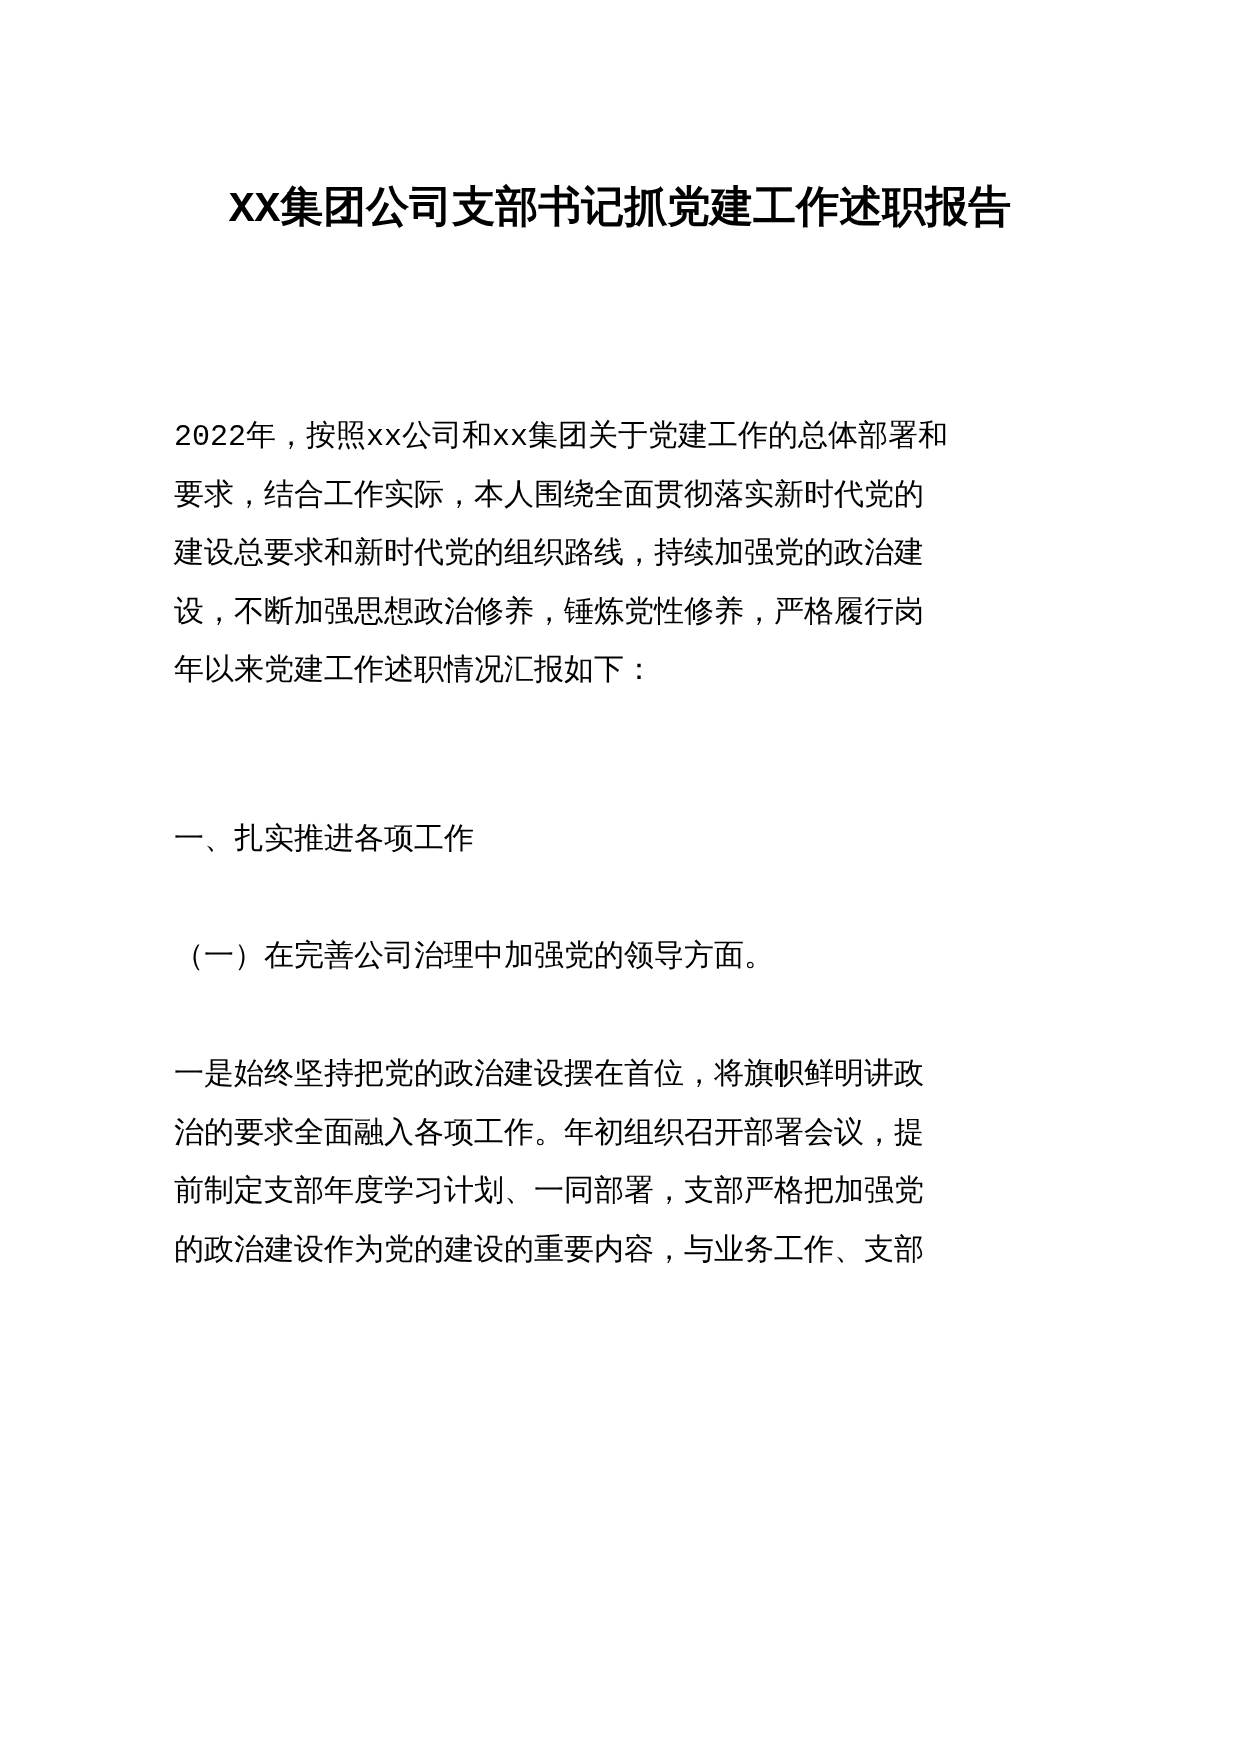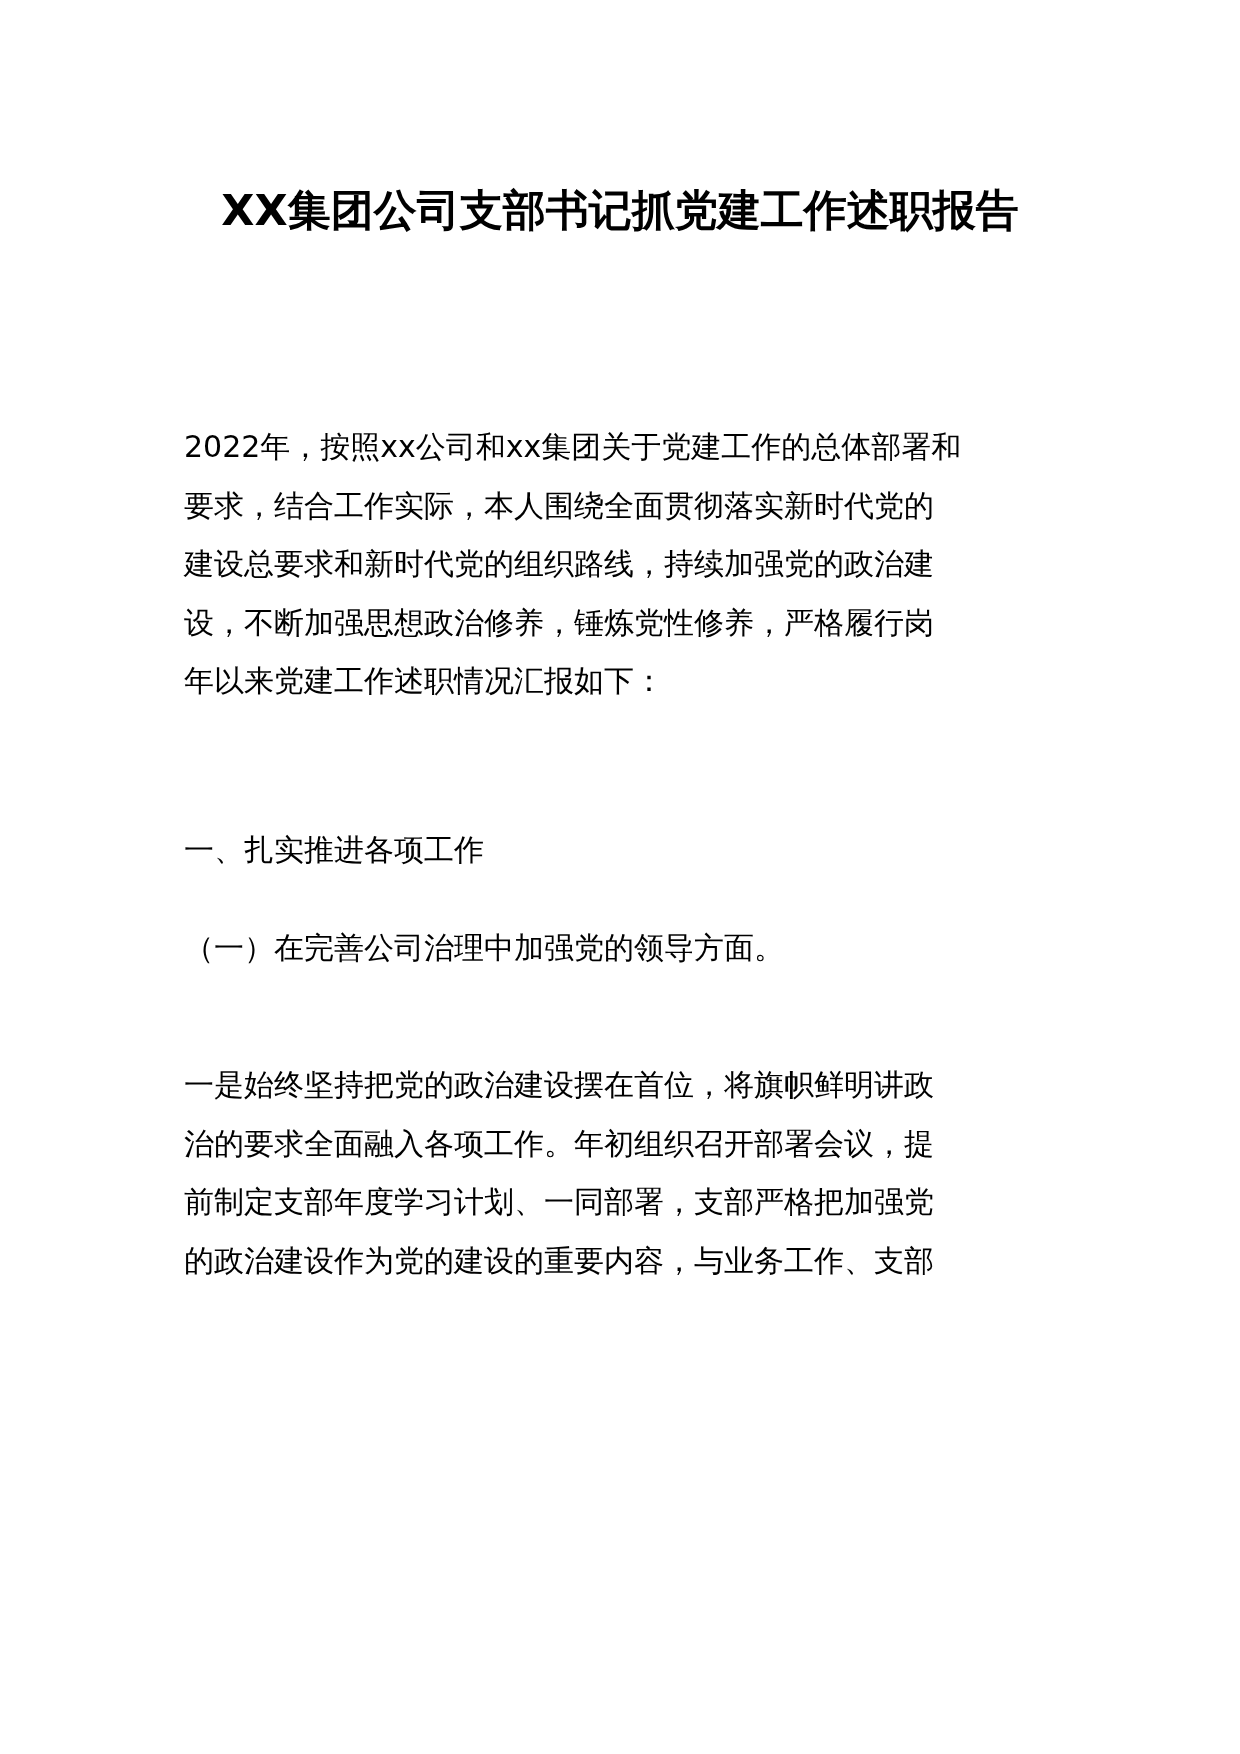--- a/index.html
+++ b/index.html
@@ -15,41 +15,42 @@
       font-family: "DejaVu Sans", "Liberation Sans", sans-serif;
       color: #000000;
     }
     .page {
       position: absolute;
       left: 0;
       top: 0;
       width: 1240px;
       height: 1332px;
       background: #ffffff;
+      font-family: Liberation Mono, monospace;
     }
     .title {
       position: absolute;
       left: 0;
       width: 1240px;
       top: 180px;
       text-align: center;
       font-size: 43px;
       font-weight: bold;
       line-height: 60px;
       letter-spacing: 0px;
     }
     .body-block {
       position: absolute;
       left: 170px;
       width: 900px;
     }
     .para {
       font-size: 30px;
       line-height: 58.5px;
-      margin: 14px;
+      margin: 4px;
       white-space: nowrap;
     }
     .line {
       display: block;
       height: 58.5px;
     }
   </style>
 </head>
 <body>
 
@@ -66,21 +67,21 @@
       <span class="line">年以来党建工作述职情况汇报如下：</span>
     </p>
   </div>
 
   <div class="body-block" style="top: 807px;">
     <p class="para">
       <span class="line">一、扎实推进各项工作</span>
     </p>
   </div>
 
-  <div class="body-block" style="top: 905px;">
+  <div class="body-block" style="top: 924px;">
     <p class="para">
       <span class="line">（一）在完善公司治理中加强党的领导方面。</span>
     </p>
   </div>
 
   <div class="body-block" style="top: 1042px;">
     <p class="para">
       <span class="line">一是始终坚持把党的政治建设摆在首位，将旗帜鲜明讲政</span>
       <span class="line">治的要求全面融入各项工作。年初组织召开部署会议，提</span>
       <span class="line">前制定支部年度学习计划、一同部署，支部严格把加强党</span>

